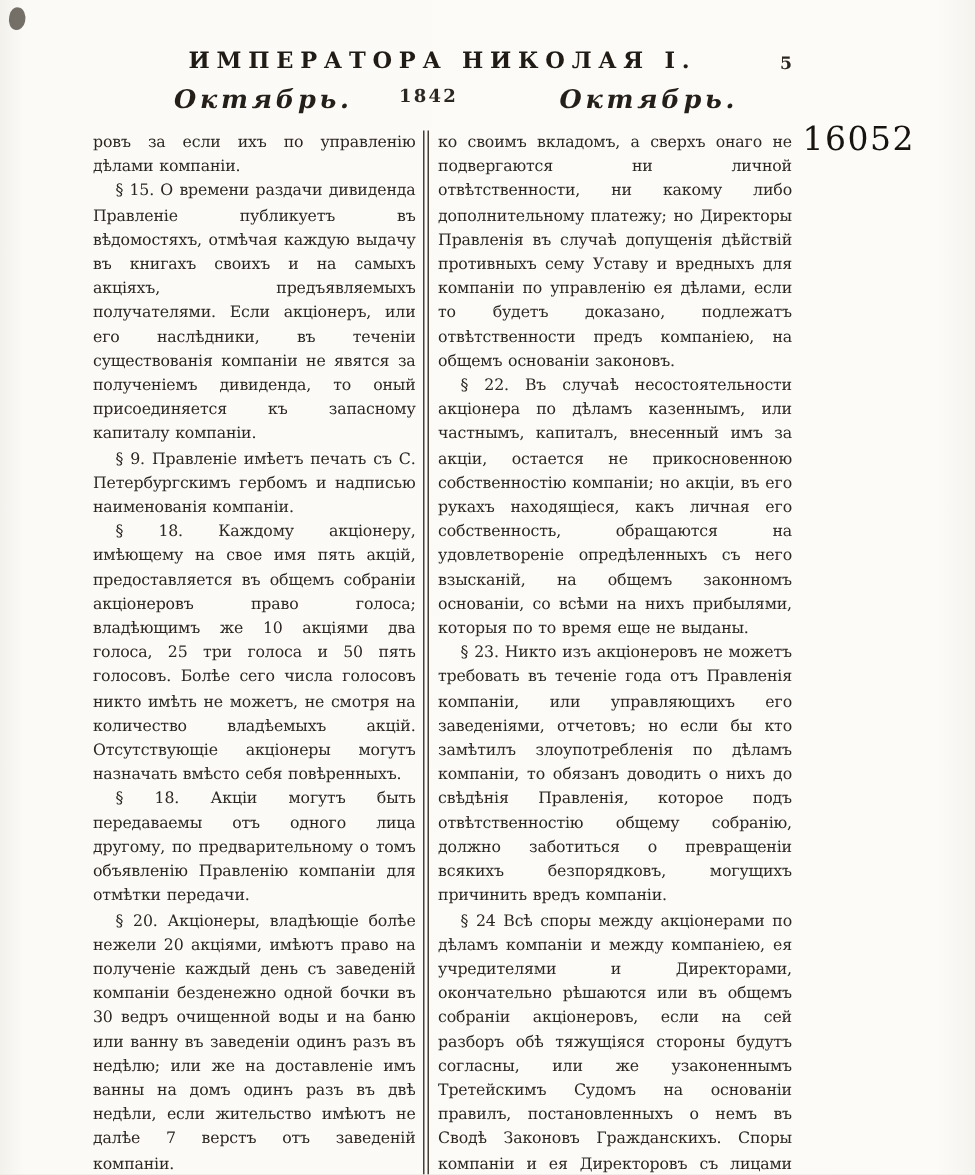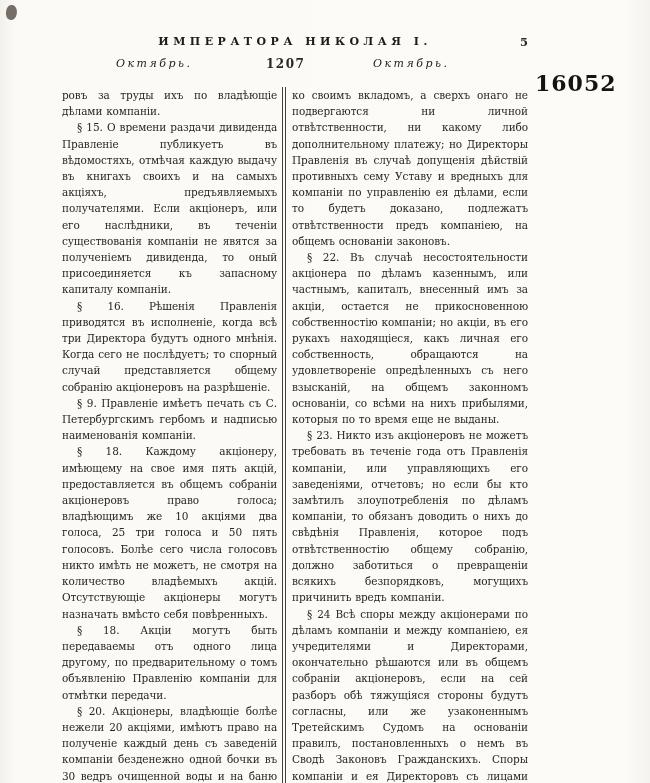--- a/index.html
+++ b/index.html
@@ -15,29 +15,29 @@
   }
   .corner-mark {
     position:absolute; left:6px; top:5px; width:11px; height:15px;
     background:#5d574d; border-radius:45% 60% 50% 55%;
     transform:rotate(12deg); opacity:.85;
   }
   .textblock { position:absolute; left:62px; top:30px; width:466px; }
 
   .title-row { position:relative; height:27px; text-align:center; }
   .title {
-    font-weight:bold; font-size:11px; letter-spacing:4.5px;
+    font-weight:bold; font-size:15px; letter-spacing:4.5px;
     color:#201b15; white-space:nowrap;
   }
   .pagenum { position:absolute; right:0; top:5px; font-size:11.5px; font-weight:bold; }
 
   .date-row { position:relative; height:25px; }
   .month {
-    position:absolute; font-style:italic; font-weight:normal;
-    font-size:11px; letter-spacing:2.5px; color:#241f19; white-space:nowrap;
+    position:absolute; font-style:italic; font-weight:bold;
+    font-size:17px; letter-spacing:2.5px; color:#241f19; white-space:nowrap;
   }
   .month.left  { left:54px; }
   .month.right { left:311px; }
   .year { position:absolute; left:204px; font-weight:bold; font-size:12px; letter-spacing:1.5px; }
 
   .columns { display:flex; margin-top:5px; align-items:stretch; }
   .col {
     text-align:justify;
     font-size:10.5px; line-height:16.2px;
     letter-spacing:-0.1px; word-spacing:0.6px;
@@ -46,50 +46,49 @@
   .col.left  { width:216px; }
   .col.right { width:237px; }
   .divider {
     width:2px; margin-left:5px; margin-right:6px;
     border-left:1px solid #453f36; border-right:1px solid #453f36;
   }
   .col p { margin:0; text-indent:15px; }
   .col p.cont { text-indent:0; }
 
   .record-number {
-    position:absolute; left:535px; top:70px;
-    font-size:22px; font-weight:bold; letter-spacing:1px;
+    position:absolute; left:535px; top:81px;
+    font-size:22px; font-weight:normal; letter-spacing:1px;
     color:#17130e; white-space:nowrap;text-align:right;
   }
 </style>
 </head>
 <body>
 
 <div class="page">
   <div class="corner-mark"></div>
 
   <div class="textblock">
 
     <div class="title-row">
       <span class="title">ИМПЕРАТОРА НИКОЛАЯ I.</span>
       <span class="pagenum">5</span>
     </div>
 
     <div class="date-row">
       <span class="month left">Октябрь.</span>
-      <span class="year">1207</span>
+      <span class="year">1842</span>
       <span class="month right">Октябрь.</span>
     </div>
 
     <div class="columns">
 
       <div class="col left">
-        <p class="cont">ровъ за труды ихъ по владѣющіе дѣлами компаніи.</p>
+        <p class="cont">ровъ за если ихъ по управленію дѣлами компаніи.</p>
         <p>§ 15. О времени раздачи дивиденда Правленіе публикуетъ въ вѣдомостяхъ, отмѣчая каждую выдачу въ книгахъ своихъ и на самыхъ акціяхъ, предъявляемыхъ получателями. Если акціонеръ, или его наслѣдники, въ теченіи существованія компаніи не явятся за полученіемъ дивиденда, то оный присоединяется къ запасному капиталу компаніи.</p>
-        <p>§ 16. Рѣшенія Правленія приводятся въ исполненіе, когда всѣ три Директора будутъ одного мнѣнія. Когда сего не послѣдуетъ; то спорный случай представляется общему собранію акціонеровъ на разрѣшеніе.</p>
         <p>§ 9. Правленіе имѣетъ печать съ С. Петербургскимъ гербомъ и надписью наименованія компаніи.</p>
         <p>§ 18. Каждому акціонеру, имѣющему на свое имя пять акцій, предоставляется въ общемъ собраніи акціонеровъ право голоса; владѣющимъ же 10 акціями два голоса, 25 три голоса и 50 пять голосовъ. Болѣе сего числа голосовъ никто имѣть не можетъ, не смотря на количество владѣемыхъ акцій. Отсутствующіе акціонеры могутъ назначать вмѣсто себя повѣренныхъ.</p>
         <p>§ 18. Акціи могутъ быть передаваемы отъ одного лица другому, по предварительному о томъ объявленію Правленію компаніи для отмѣтки передачи.</p>
         <p>§ 20. Акціонеры, владѣющіе болѣе нежели 20 акціями, имѣютъ право на полученіе каждый день съ заведеній компаніи безденежно одной бочки въ 30 ведръ очищенной воды и на баню или ванну въ заведеніи одинъ разъ въ недѣлю; или же на доставленіе имъ ванны на домъ одинъ разъ въ двѣ недѣли, если жительство имѣютъ не далѣе 7 верстъ отъ заведеній компаніи.</p>
 
       </div>
 
       <div class="divider"></div>
 
       <div class="col right">

